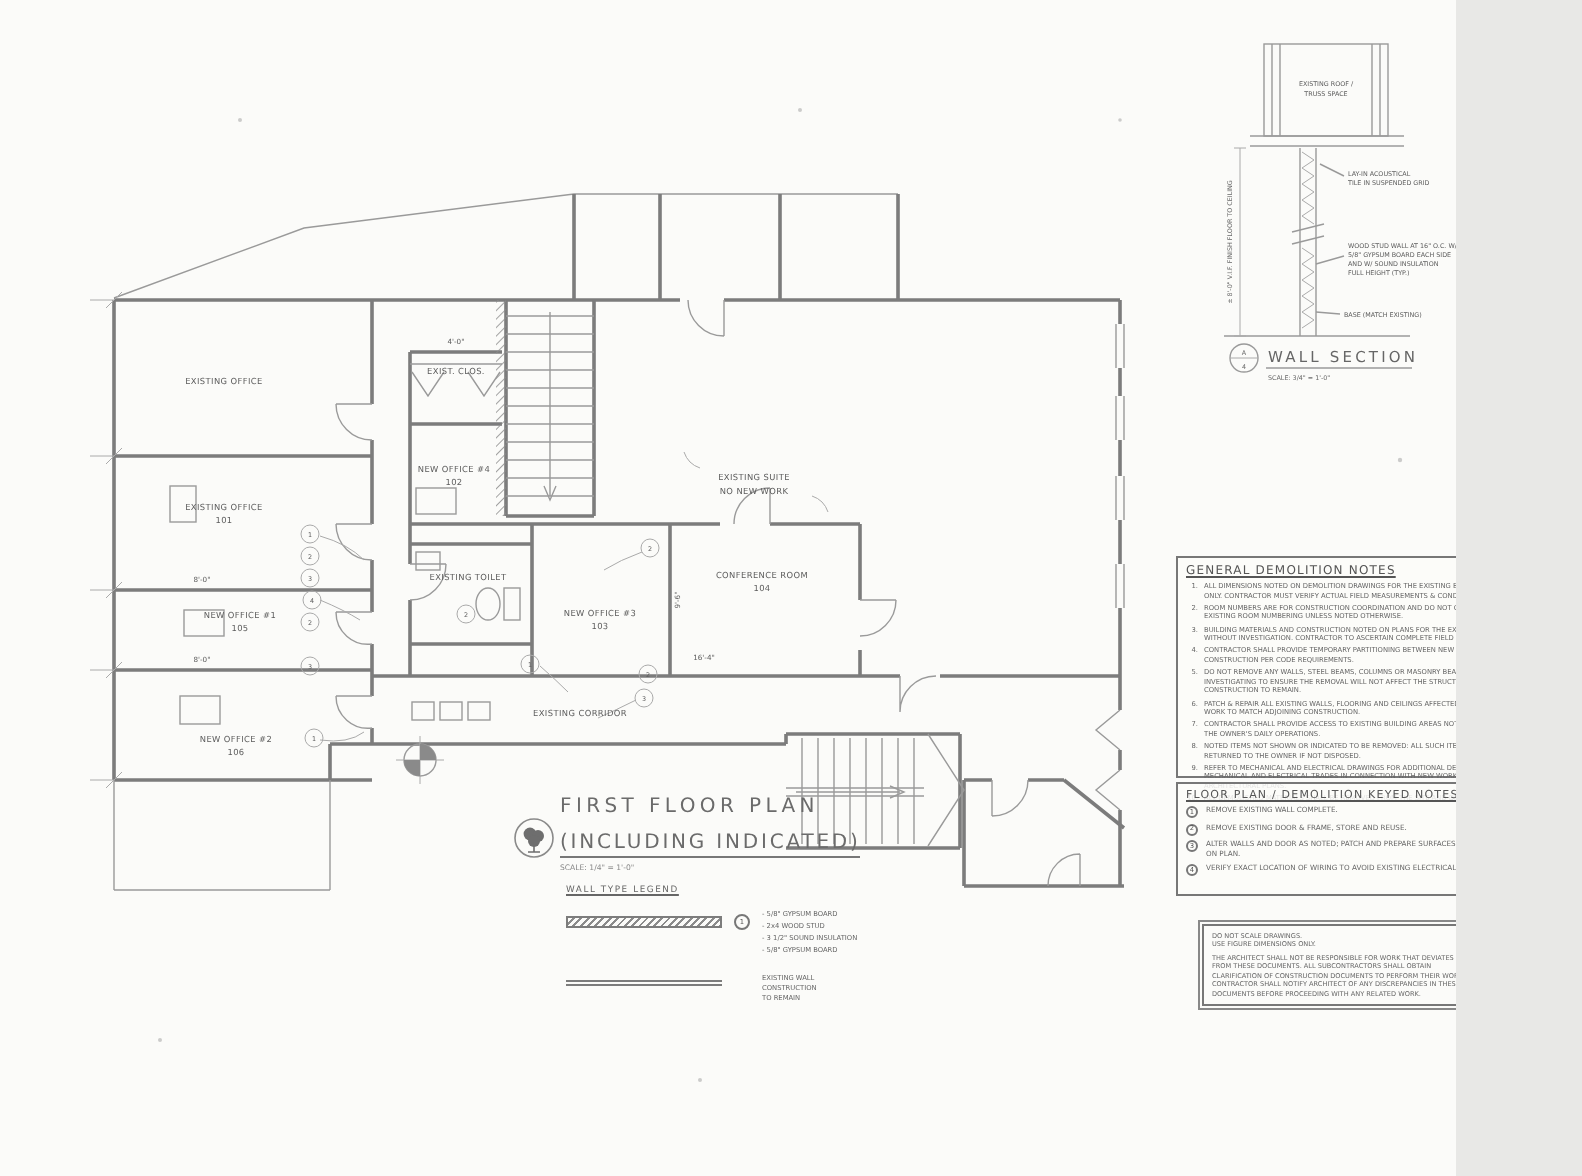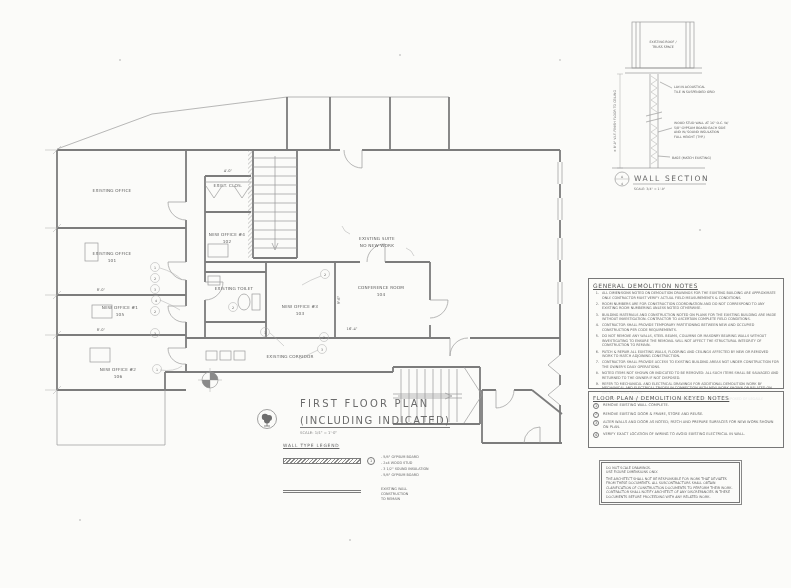--- a/index.html
+++ b/index.html
@@ -1,36 +1,36 @@
 <!DOCTYPE html>
 <html><head>
 <meta charset="utf-8">
 <style>
   html,body{margin:0;padding:0;background:#e8e8e6;}
-  .page{position:relative;width:791px;height:588px;background:#fbfbf9;overflow:hidden;
+  .page{position:relative;width:728px;height:588px;background:#fbfbf9;overflow:hidden;
         font-family:"DejaVu Sans",sans-serif;color:#5f5f5f;}
   .page *{box-sizing:border-box;}
   svg{position:absolute;left:0;top:0;}
   svg text{font-family:"DejaVu Sans",sans-serif;fill:#5c5c5c;}
   .lbl{font-size:4.2px;letter-spacing:.2px;}
   .dim{font-size:3.6px;fill:#777;}
   .tiny{font-size:3.2px;fill:#6a6a6a;}
   .w{stroke:#7c7c7c;stroke-width:1.8;fill:none;stroke-linecap:butt;}
   .t{stroke:#9a9a9a;stroke-width:.7;fill:none;}
   .tt{stroke:#aaaaaa;stroke-width:.5;fill:none;}
   .panel{position:absolute;border:1px solid #777;background:rgba(251,251,249,.85);padding:3px 4px;}
   .panel h3{margin:0 0 2px 0;font-size:6px;font-weight:normal;letter-spacing:.6px;
             color:#555;text-decoration:underline;}
   .note-row{display:flex;gap:3px;font-size:3.4px;line-height:1.35;margin-bottom:1.6px;color:#666;}
   .note-row .n{flex:0 0 6px;text-align:right;}
   .keyed-row{display:flex;gap:4px;align-items:flex-start;font-size:3.6px;line-height:1.3;
              margin-bottom:2.5px;color:#666;}
   .keyed-row .circ{flex:0 0 6px;width:6px;height:6px;border:.6px solid #777;border-radius:50%;
              font-size:3.4px;display:flex;align-items:center;justify-content:center;color:#555;}
-  .title-block{position:absolute;left:300px;top:398px;}
+  .title-block{position:absolute;left:280px;top:398px;}
   .title-block .t1{font-size:10px;letter-spacing:2.2px;color:#6b6b6b;}
   .title-block .t2{font-size:10px;letter-spacing:1.4px;color:#6b6b6b;
                    border-bottom:1px solid #777;display:inline-block;padding-bottom:1px;}
   .title-block .t3{font-size:3.8px;margin-top:2px;color:#888;}
   .tree{position:absolute;left:256px;top:408px;}
   .legend{position:absolute;left:283px;top:443px;width:160px;}
   .legend h4{margin:0 0 6px 0;font-weight:normal;font-size:4.4px;letter-spacing:.8px;
              text-decoration:underline;color:#666;}
   .leg-row{display:flex;align-items:flex-start;gap:6px;margin-bottom:8px;}
   .swatch1{width:78px;height:6px;border:1px solid #7c7c7c;margin-top:4px;

